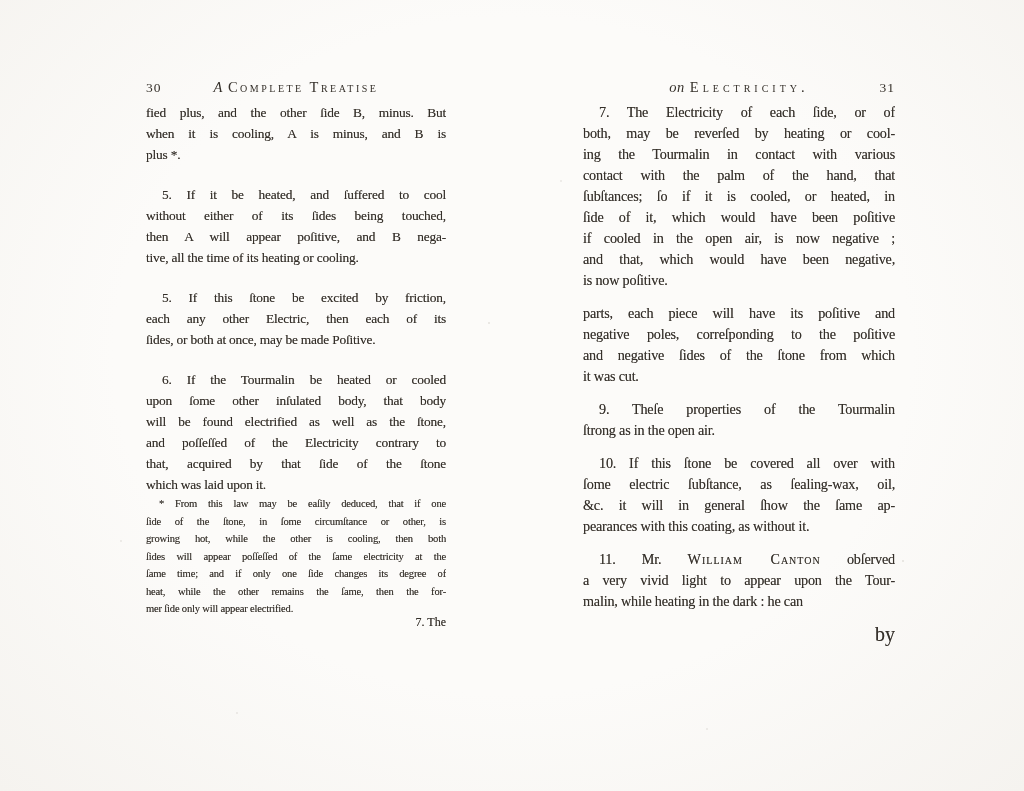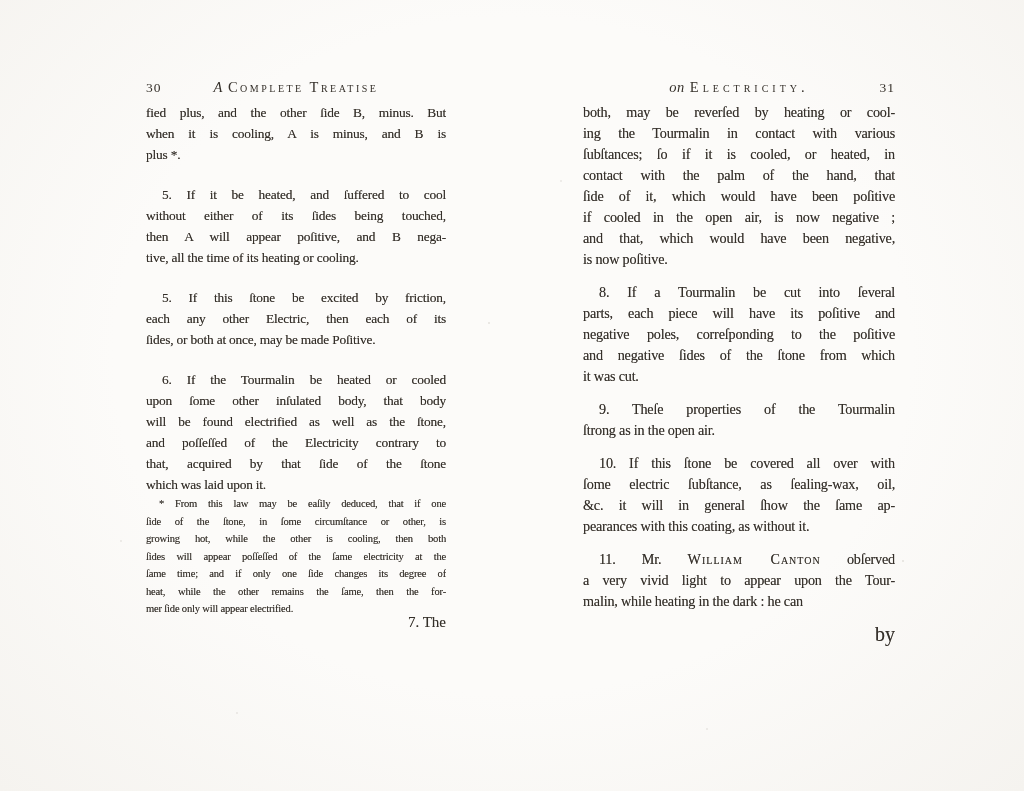--- a/index.html
+++ b/index.html
@@ -51,21 +51,21 @@
   }
   .ln.last{text-align-last:left;-moz-text-align-last:left;}
   .ln.ind{text-indent:16px;}
 
   .footnote{margin-top:0;}
   .footnote .ln{height:17.5px;line-height:17.5px;}
   .footnote .ln.ind{text-indent:13px;}
   .footnote{font-size:10.6px;line-height:17.5px;letter-spacing:-0.2px;}
 
   .catchword{
-    text-align:right;font-size:15px;line-height:21px;
+    text-align:right;font-size:12px;line-height:21px;
     text-shadow:0 0 0.6px rgba(53,48,42,0.55);
   }
   .page.left .catchword{margin-top:-6px;}
   .page.right .catchword{font-size:20px;margin-top:0;}
 
   .sc{font-variant:small-caps;letter-spacing:1px;}
 
   .speck{position:absolute;border-radius:50%;background:rgba(85,75,62,0.14);}
   .speck.s1{width:2px;height:2px;}
   .speck.s2{width:1.5px;height:1.5px;background:rgba(85,75,62,0.10);}
@@ -122,31 +122,31 @@
   </section>
 
   <section class="page right">
     <header class="running-head">
       <span class="rh-slot"></span>
       <span class="rh-center"><em class="lead-word">on</em><span class="sc-title">Electricity.</span></span>
       <span class="rh-slot rh-num right-num">31</span>
     </header>
     <div class="body-text">
         <div class="para">
+          <div class="ln ind">7. The Electricity of each ſide, or of</div>
           <div class="ln">both, may be reverſed by heating or cool-</div>
           <div class="ln">ing the Tourmalin in contact with various</div>
+          <div class="ln">contact with the palm of the hand, that</div>
           <div class="ln">ſubſtances; ſo if it is cooled, or heated, in</div>
-          <div class="ln">contact with the palm of the hand, that</div>
           <div class="ln">ſide of it, which would have been poſitive</div>
           <div class="ln">if cooled in the open air, is now negative ;</div>
           <div class="ln">and that, which would have been negative,</div>
           <div class="ln last">is now poſitive.</div>
         </div>
         <div class="para">
-          <div class="ln ind">8. If a Tourmalin be cut into ſeveral</div>
           <div class="ln">parts, each piece will have its poſitive and</div>
           <div class="ln">negative poles, correſponding to the poſitive</div>
           <div class="ln">and negative ſides of the ſtone from which</div>
           <div class="ln last">it was cut.</div>
         </div>
         <div class="para">
           <div class="ln ind">9. Theſe properties of the Tourmalin</div>
           <div class="ln last">ſtrong as in the open air.</div>
         </div>
         <div class="para">

